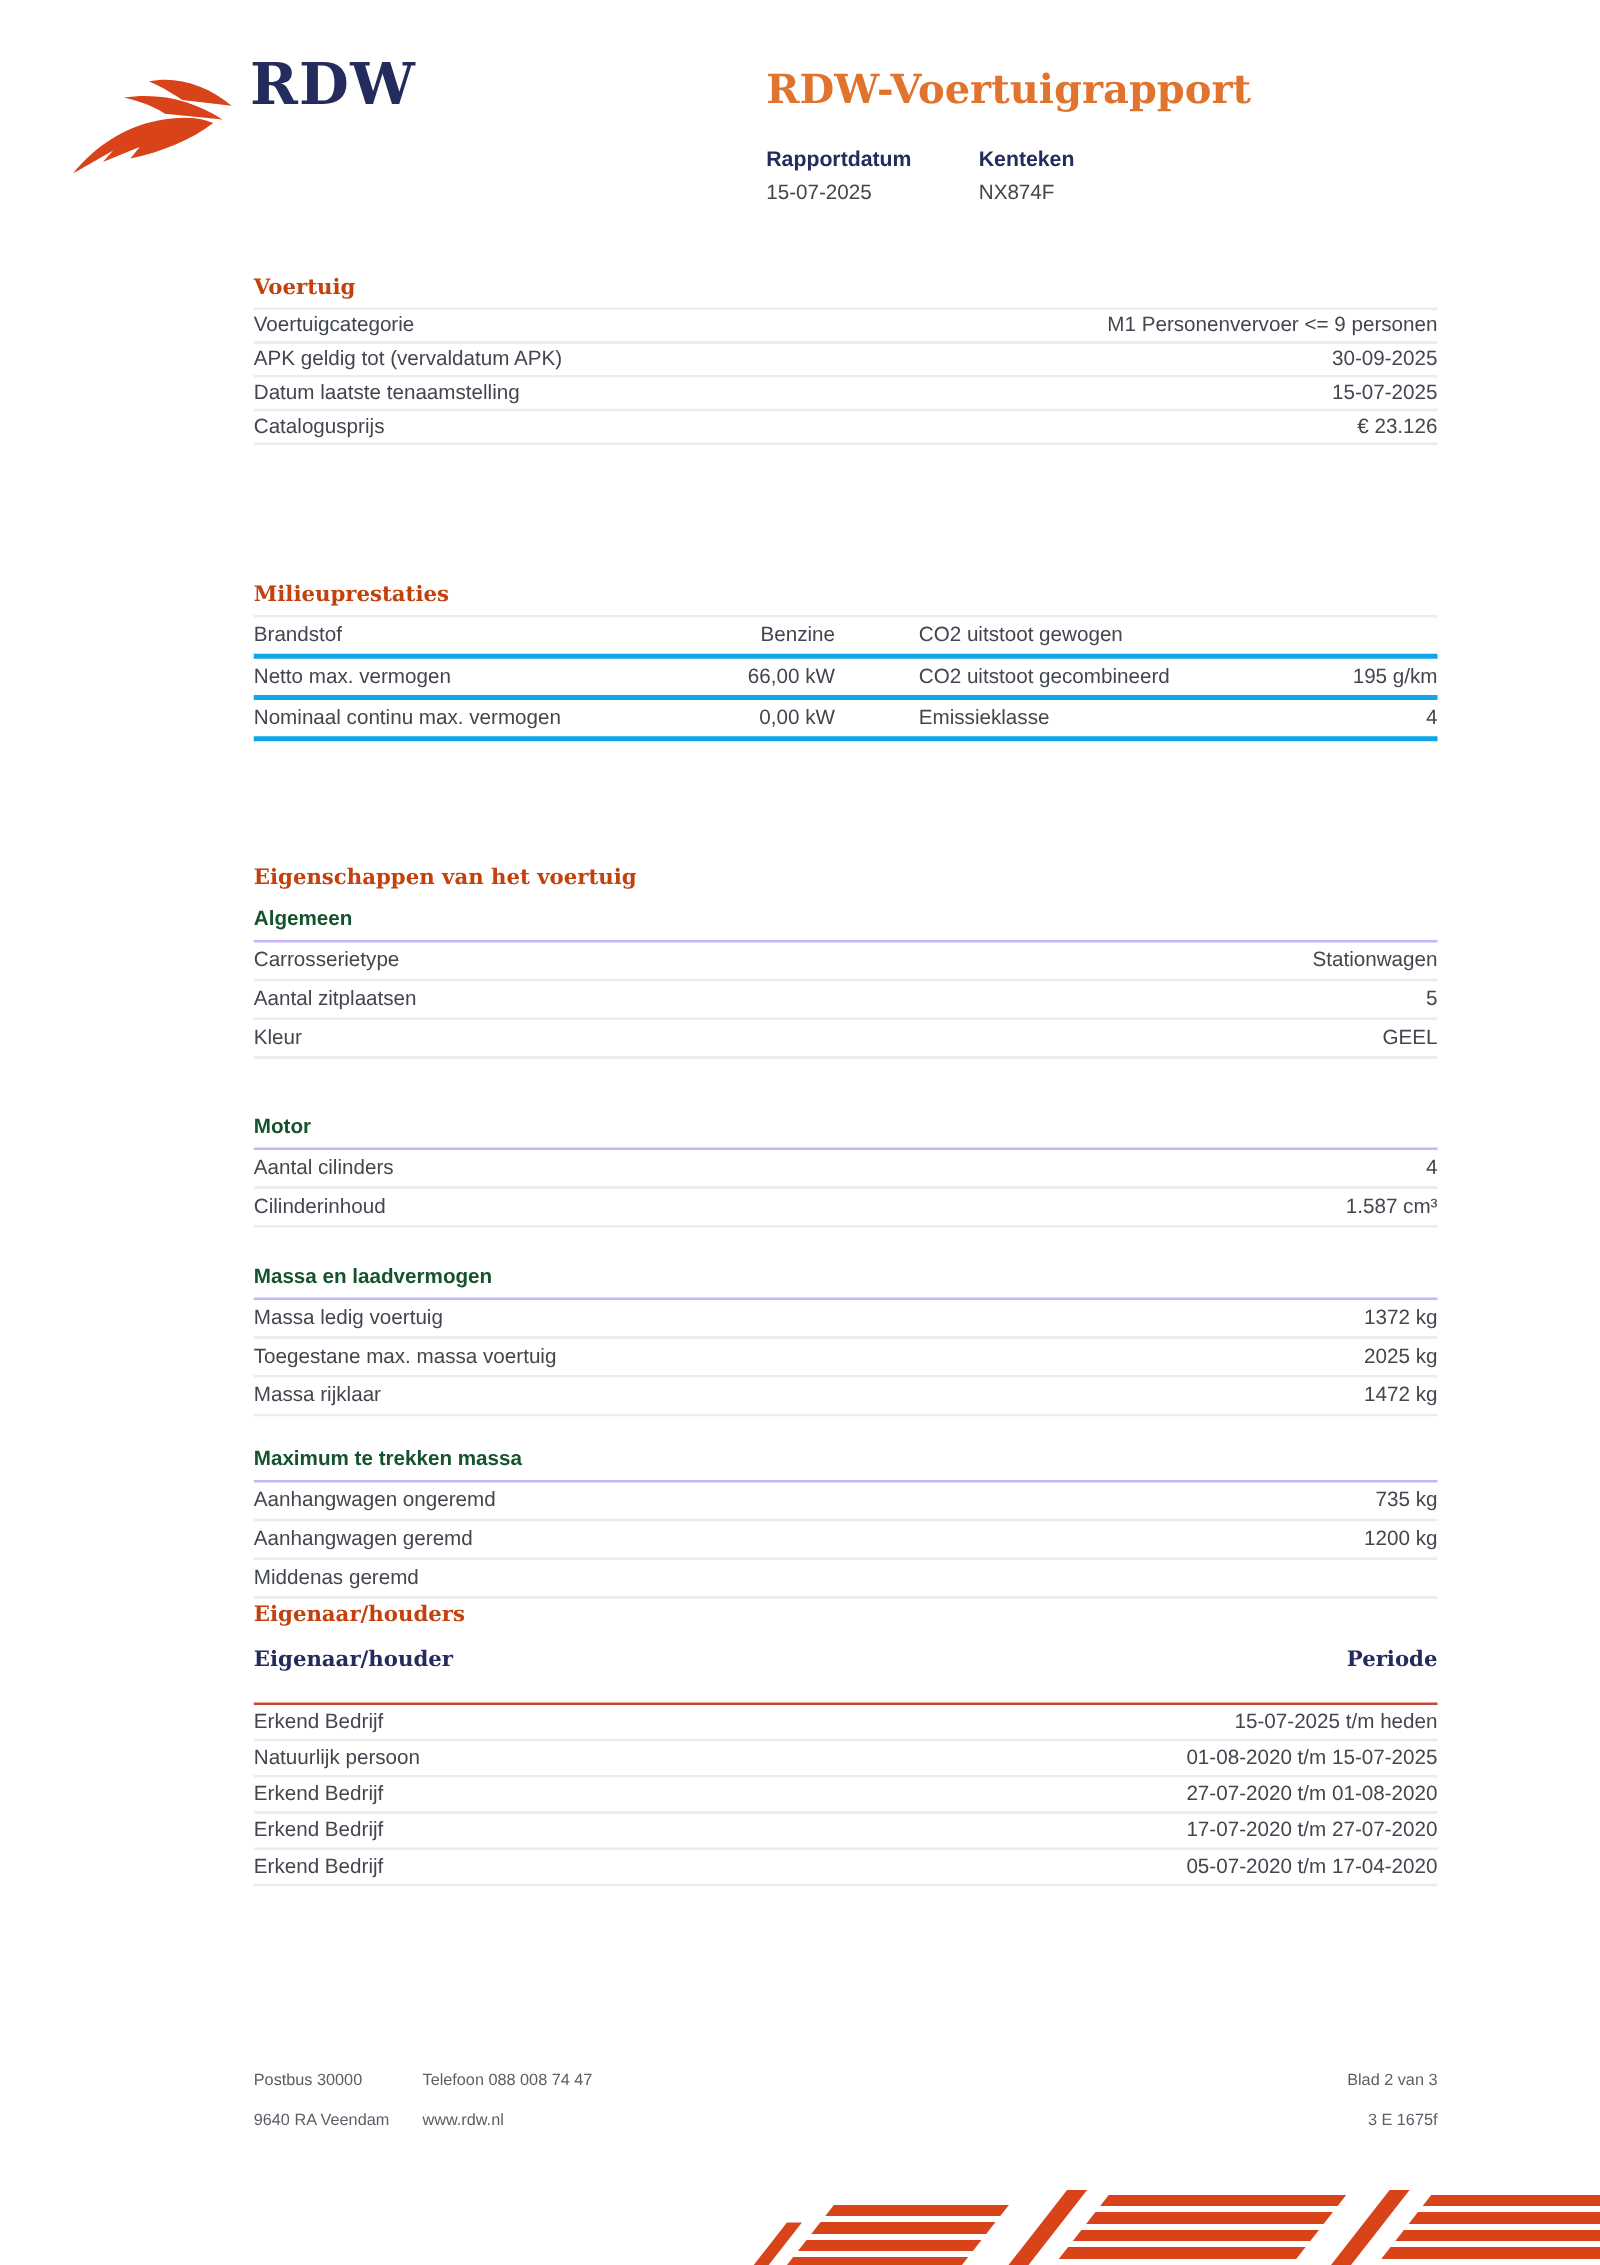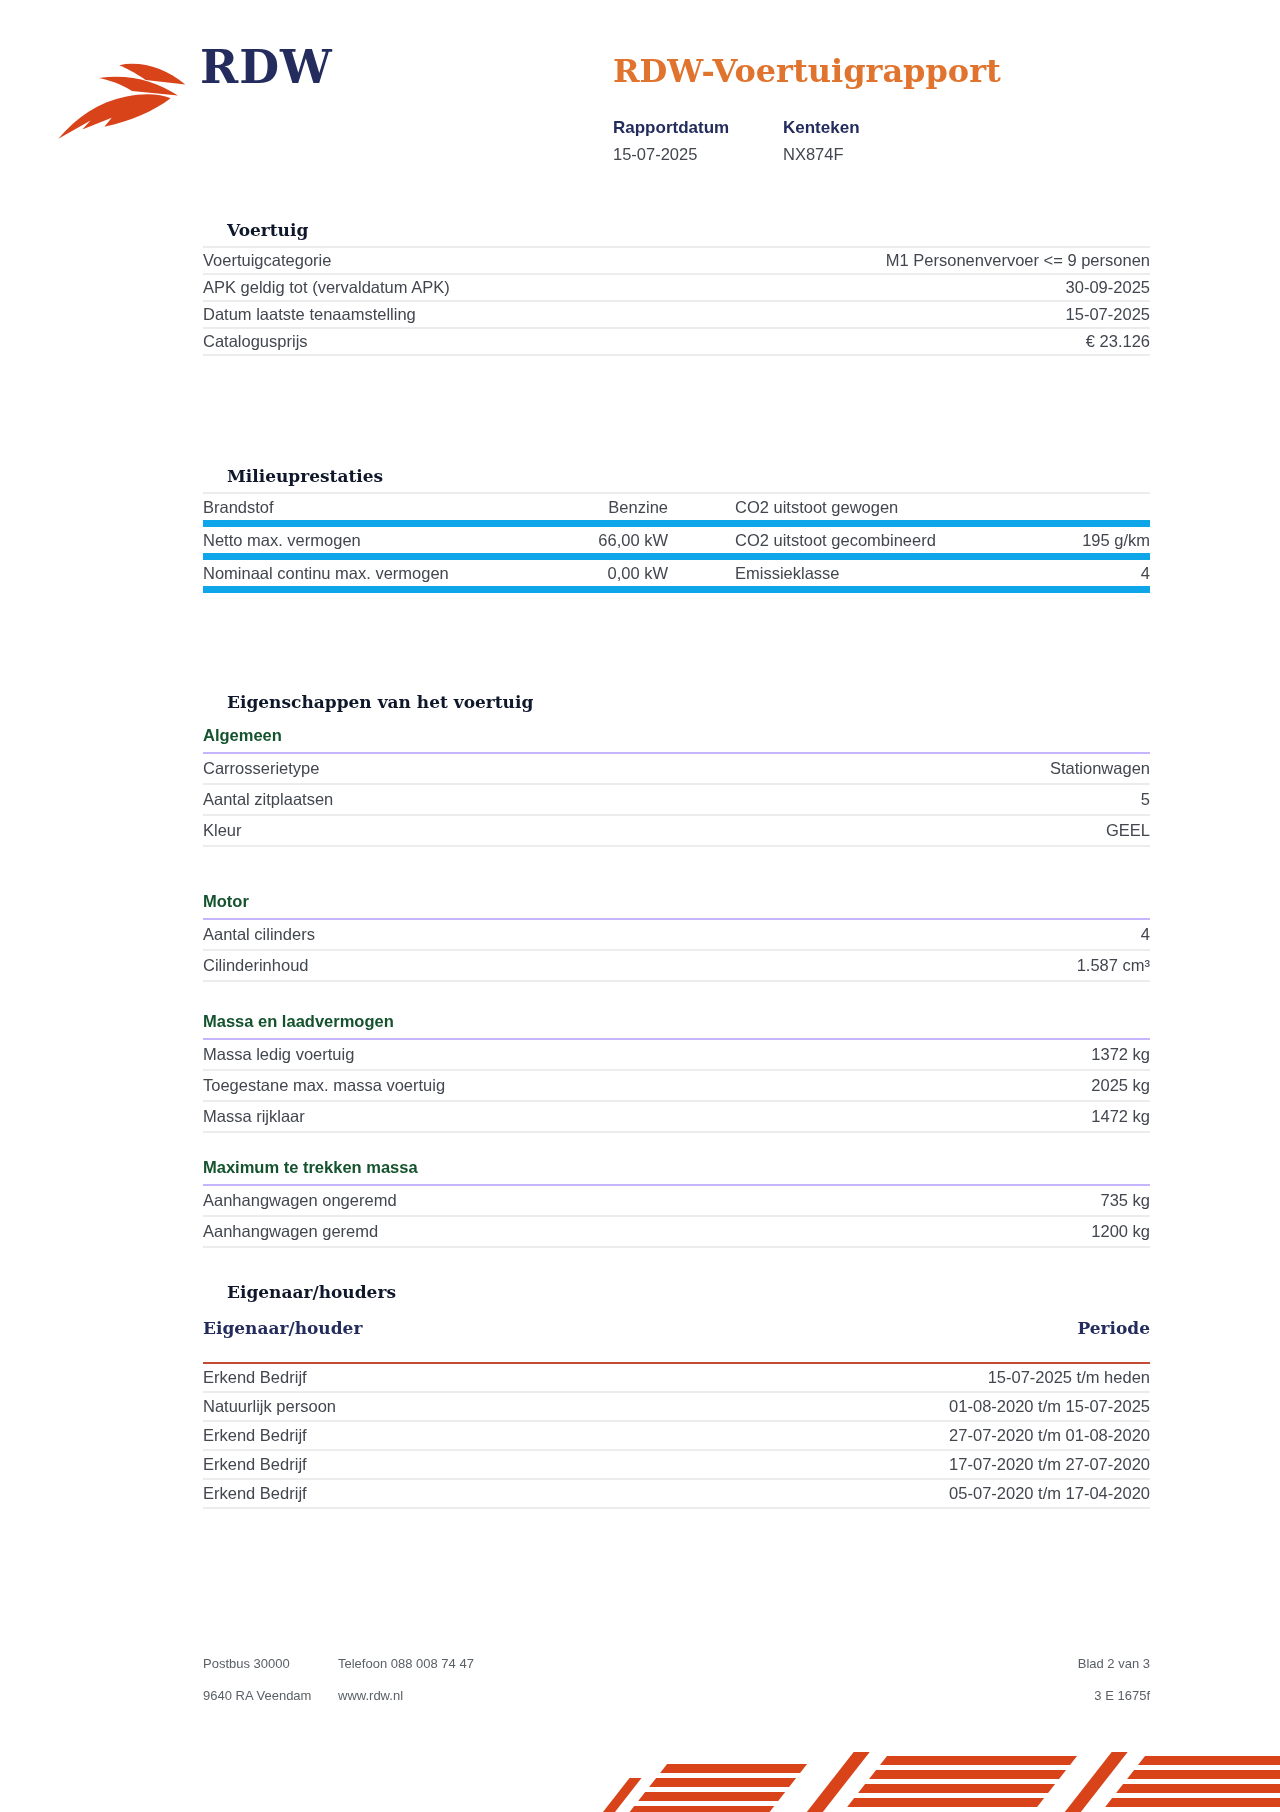--- a/index.html
+++ b/index.html
@@ -31,35 +31,35 @@
   .meta-label {
     font-family:Liberation Sans, sans-serif; font-weight:bold;
     font-size:17px; color:#232c5d;
   }
   .meta-value { margin-top:7px; font-size:16.5px; color:#42464e; }
 
   
   .sec { position:absolute; left:203px; width:947px; }
   .sec-head {
     font-family:"DejaVu Serif", serif; font-weight:bold;
-    font-size:17px; color:#0f172a; padding-bottom:6px;margin-left:24px;
+    font-size:17px; color:#c2410c; padding-bottom:6px;
   }
   .rows { border-top:2px solid #ececec; }
   .trow {
     display:flex; justify-content:space-between; align-items:center;
     min-height:27px; border-bottom:2px solid #ececec;
     font-size:16.5px;
   }
   .tlabel { text-align:left; }
   .tvalue { text-align:right; white-space:nowrap; }
 
   
   .mrow {
     display:flex; align-items:center;
-    min-height:33px; border-bottom:7px solid #0ea5e9;
+    min-height:33px; border-bottom:4px solid #0ea5e9;
     font-size:16.5px;
   }
   .ml1 { width:300px; }
   .mv1 { width:165px; text-align:right; }
   .msp { width:67px; }
   .ml2 { width:262px; }
   .mv2 { flex:1; text-align:right; }
 
   
   .subsec { position:absolute; left:203px; width:947px; }
@@ -227,20 +227,24 @@
   <div class="subsec" style="top:1158px">
     <div class="sub-head">Maximum te trekken massa</div>
     <div class="trow">
       <span class="tlabel">Aanhangwagen ongeremd</span>
       <span class="tvalue">735 kg</span>
     </div>
     <div class="trow">
       <span class="tlabel">Aanhangwagen geremd</span>
       <span class="tvalue">1200 kg</span>
     </div>
+    <div class="trow">
+      <span class="tlabel">Middenas geremd</span>
+      <span class="tvalue"></span>
+    </div>
   </div>
 
   <div class="sec" style="top:1282px">
     <div class="sec-head">Eigenaar/houders</div>
     <div class="owner-header">
       <span>Eigenaar/houder</span>
       <span>Periode</span>
     </div>
     <div class="owner-rows">
       <div class="trow">

